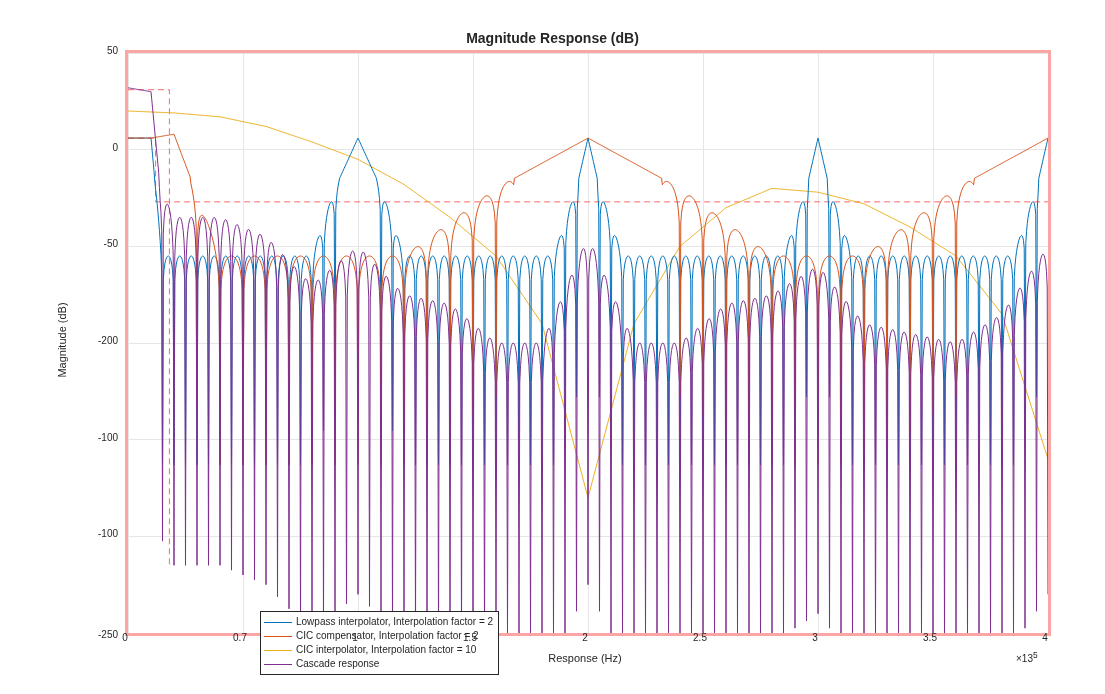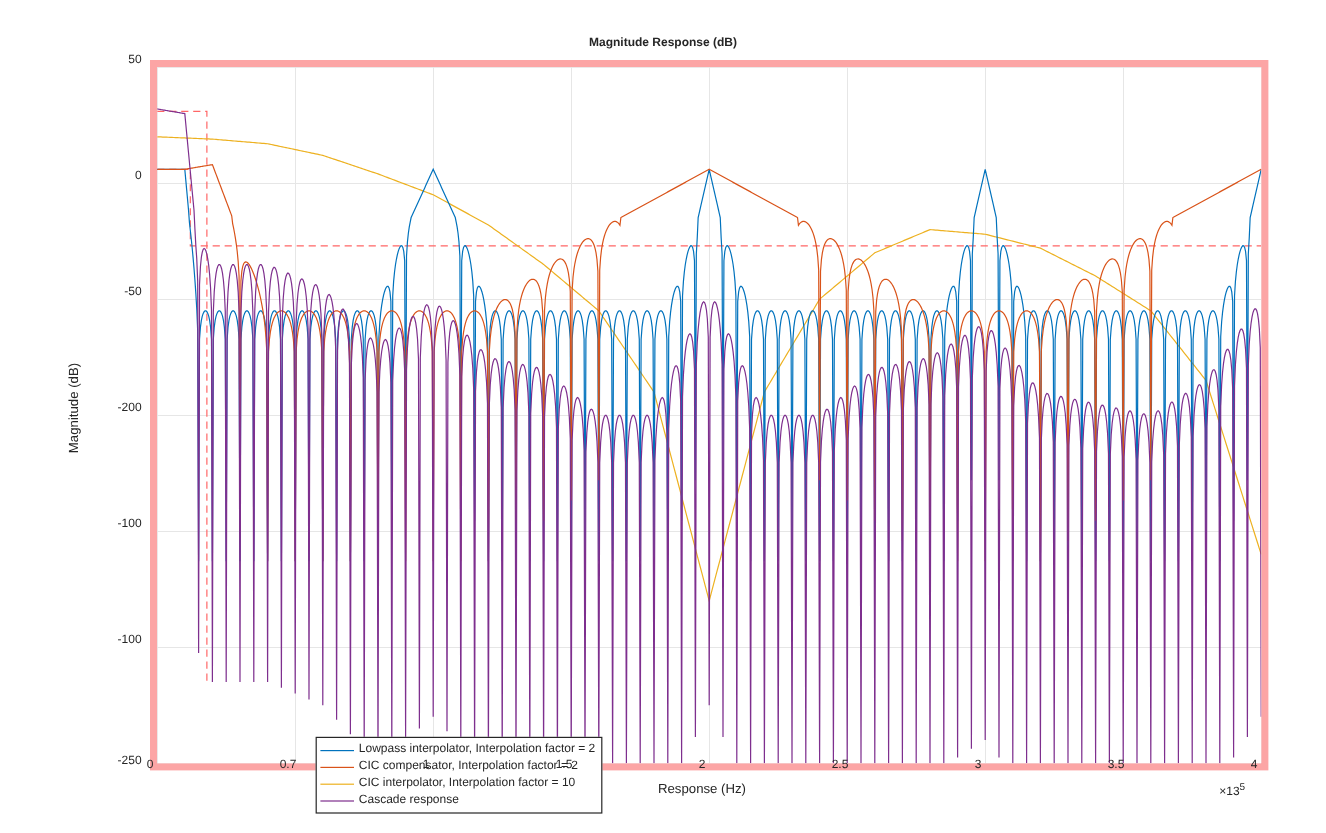--- a/index.html
+++ b/index.html
@@ -18,41 +18,41 @@
     inset: 0;
     background: #fff;
   }
   .axes {
     position: absolute;
     left: 125px;
     top: 50px;
     width: 920px;
     height: 580px;
     background: #fff;
-    border: 6px solid #fca5a5;
+    border: 3px solid #fca5a5;
   }
   .grid line {
     stroke: #e6e6e6;
     stroke-width: 1;
     shape-rendering: crispEdges;
   }
   .tick {
     position: absolute;
     color: #262626;
     font-size: 10px;
   }
   .xtick { top: 632px; transform: translateX(-50%); }
   .ytick { left: 118px; transform: translate(-100%, -50%); text-align: left; padding-left: 36px; }
   .title {
     position: absolute;
     top: 30px;
     left: 0;
     width: 1105px;
     text-align: center;
-    font-size: 10px;
+    font-size: 14px;
     font-weight: bold;
   }
   .xlabel {
     position: absolute;
     top: 652px;
     left: 125px;
     width: 920px;
     text-align: center;
     font-size: 11px;
   }

